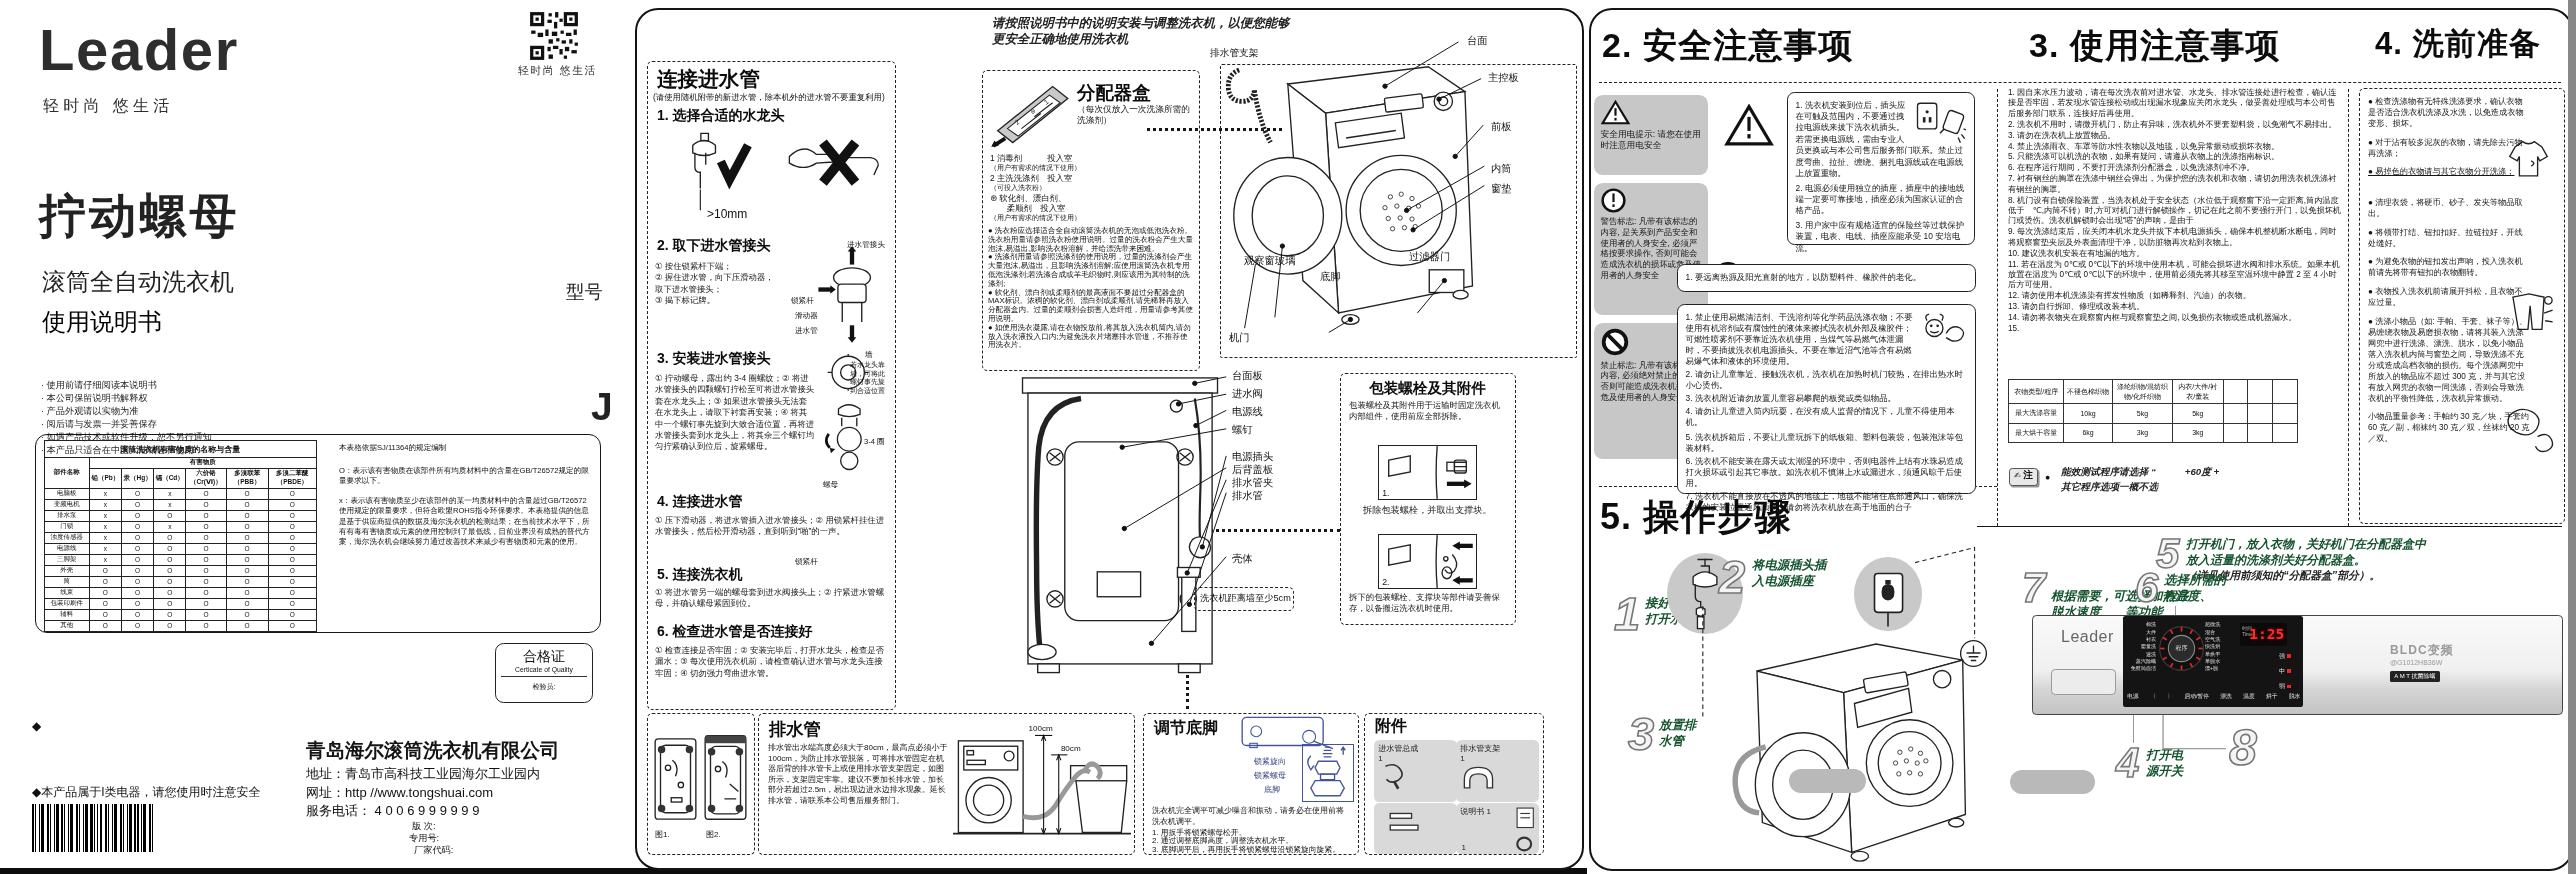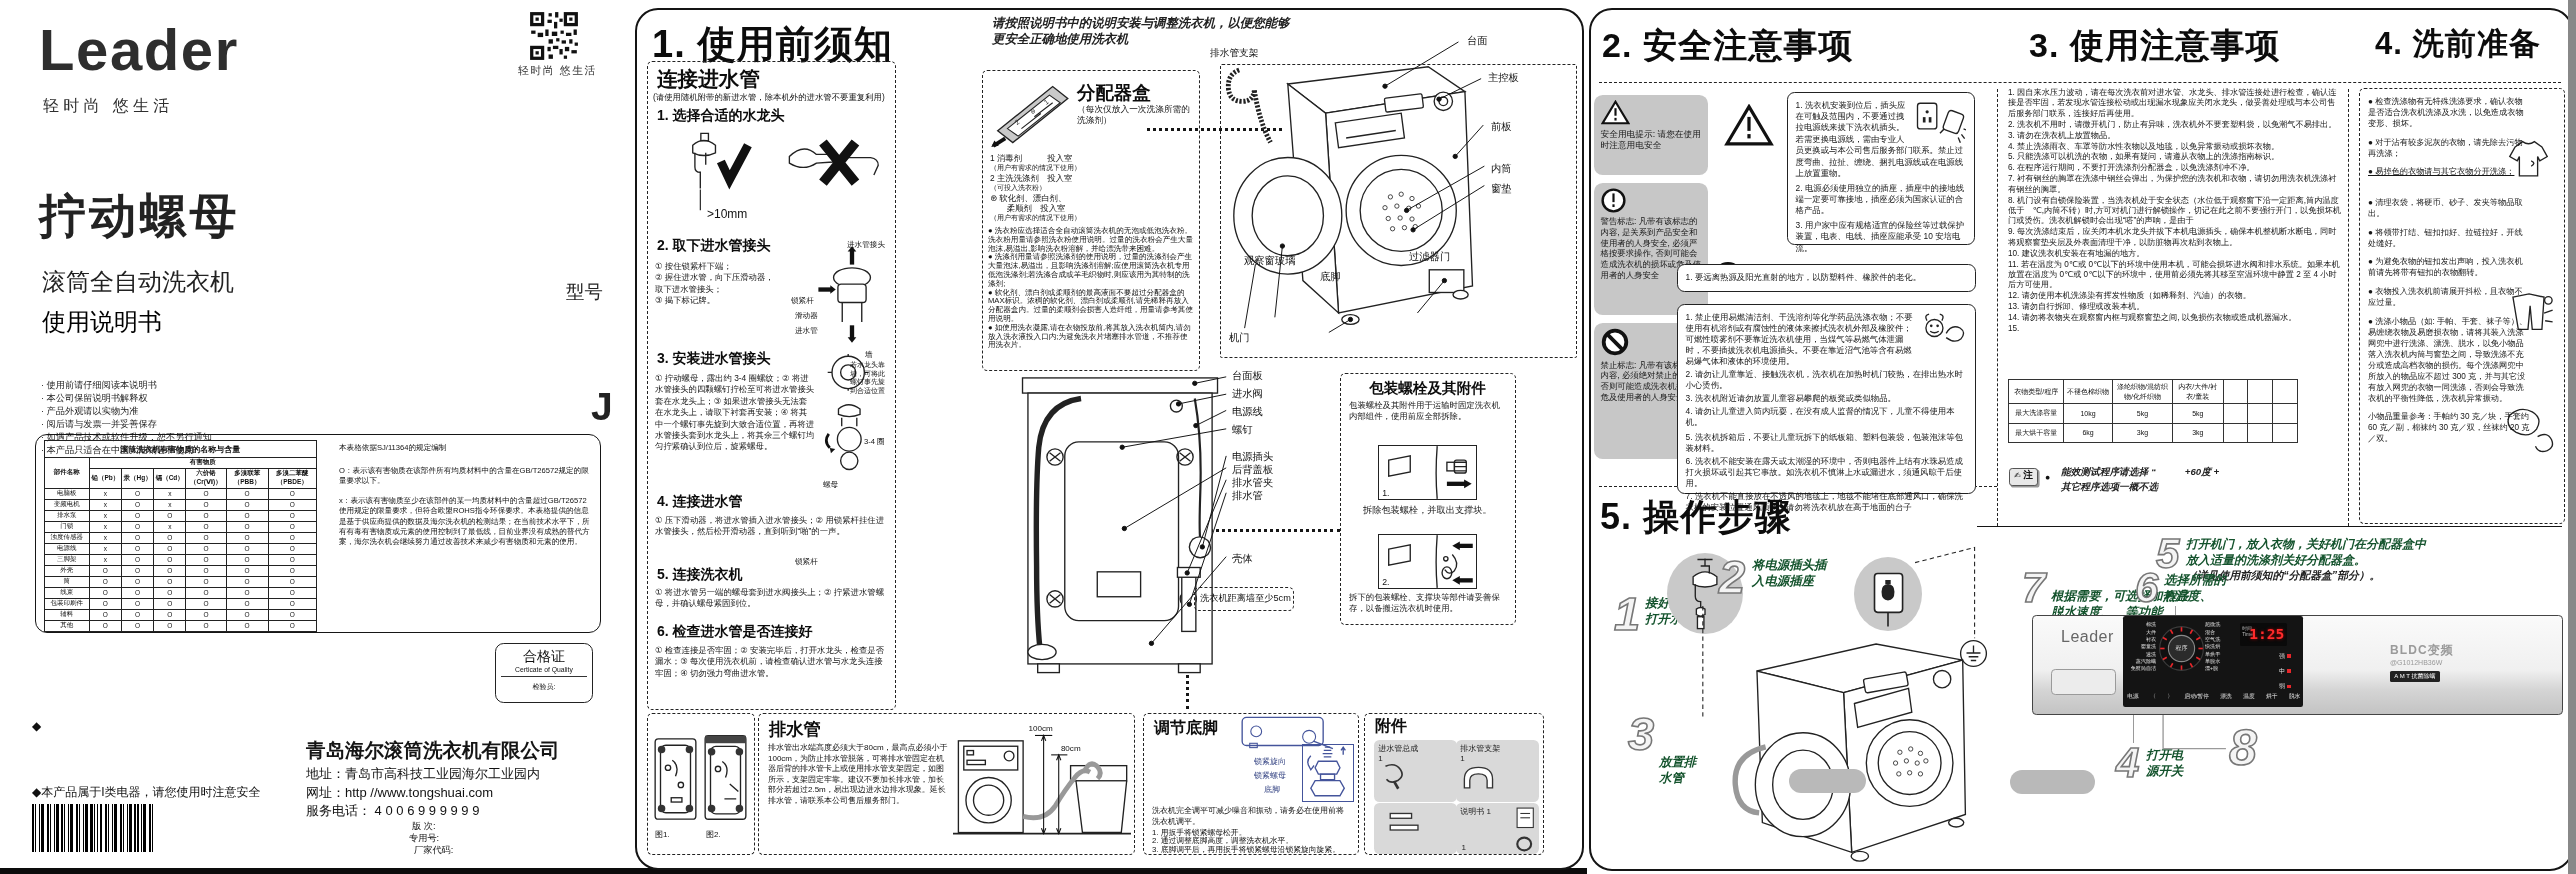--- a/index.html
+++ b/index.html
@@ -266,21 +266,20 @@
     <div class="abs" style="left:306px;top:784px;font-size:13px;">网址：http //www.tongshuai.com</div>
     <div class="abs" style="left:306px;top:802px;font-size:13px;">服务电话： 4 0 0 6  9 9 9  9 9 9</div>
     <div class="abs" style="left:412px;top:820px;font-size:9.2px;">版  次:</div>
     <div class="abs" style="left:409px;top:832px;font-size:9.2px;">专用号:</div>
     <div class="abs" style="left:414px;top:844px;font-size:9.2px;">厂家代码:</div>
   </div>
 
   <div class="abs" style="left:0;top:868px;width:1587px;height:6.5px;background:#0c0c0c;"></div>
 
   <div class="sec-box" style="left:635px;top:8px;width:945px;height:858px;"></div>
-  <div class="sec-title" style="left:652px;top:19px;font-size:38px;">1. 使用前须知</div>
   <div class="abs it" style="left:992px;top:15px;font-size:12.4px;font-weight:bold;color:#222;">请按照说明书中的说明安装与调整洗衣机，以便您能够</div>
   <div class="abs it" style="left:992px;top:31px;font-size:12.4px;font-weight:bold;color:#222;">更安全正确地使用洗衣机</div>
 
   <div class="dash" style="left:647px;top:61px;width:247px;height:647px;"></div>
   <div class="abs sub-title" style="left:657px;top:65px;font-size:20.6px;">连接进水管</div>
   <div class="abs" style="left:653px;top:92px;width:237px;font-size:8.4px;line-height:10.8px;">(请使用随机附带的新进水管，除本机外的进水管不要重复利用)</div>
   <div class="abs sub-title" style="left:657px;top:107px;font-size:14px;">1. 选择合适的水龙头</div>
 
   <div class="abs" style="left:671px;top:129px;">
     <svg width="103" height="92" viewBox="0 0 190 170">
@@ -916,21 +915,21 @@
     <path d="M120,40 L230,12 L230,180" stroke="#222" stroke-width="2" stroke-dasharray="8 6" fill="none"></path>
   </svg>
   <div class="abs" style="left:1959px;top:639px;">
     <svg width="29" height="29" viewBox="0 0 54 54">
       <circle cx="27" cy="27" r="24" fill="#fff" stroke="#222" stroke-width="2.5"></circle>
       <path d="M27,12 l0,14 M14,26 l26,0 M18,33 l18,0 M22,40 l10,0" stroke="#222" stroke-width="2.5"></path>
     </svg>
   </div>
 
   <div class="num" style="left:1628px;top:710px;font-size:47px;">3</div>
-  <div class="stepT" style="left:1659px;top:754px;">
+  <div class="stepT" style="left:1659px;top:717px;">
     <div>放置排</div>
       <div>水管</div>
   </div>
 
   <div class="abs" style="left:1692px;top:606px;">
     <svg width="314" height="260" viewBox="0 0 580 480">
       <path class="sketchf" d="M120,120 L340,70 L500,100 L280,160 Z"></path>
       <path class="sketchf" d="M280,160 L500,100 L505,385 L295,455 Z"></path>
       <path class="sketchf" d="M120,120 L280,160 L295,455 L130,400 Z"></path>
       <circle class="sketchf" cx="462" cy="135" r="16"></circle>

